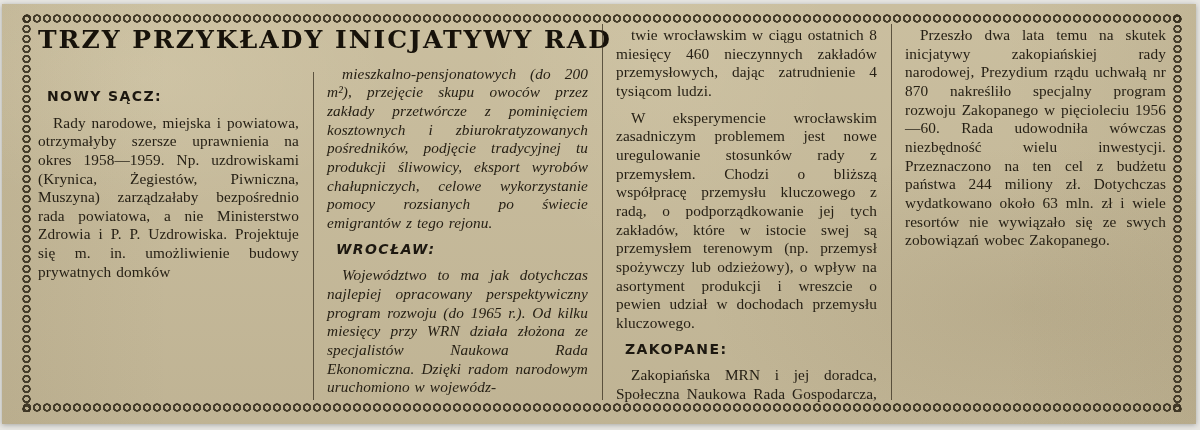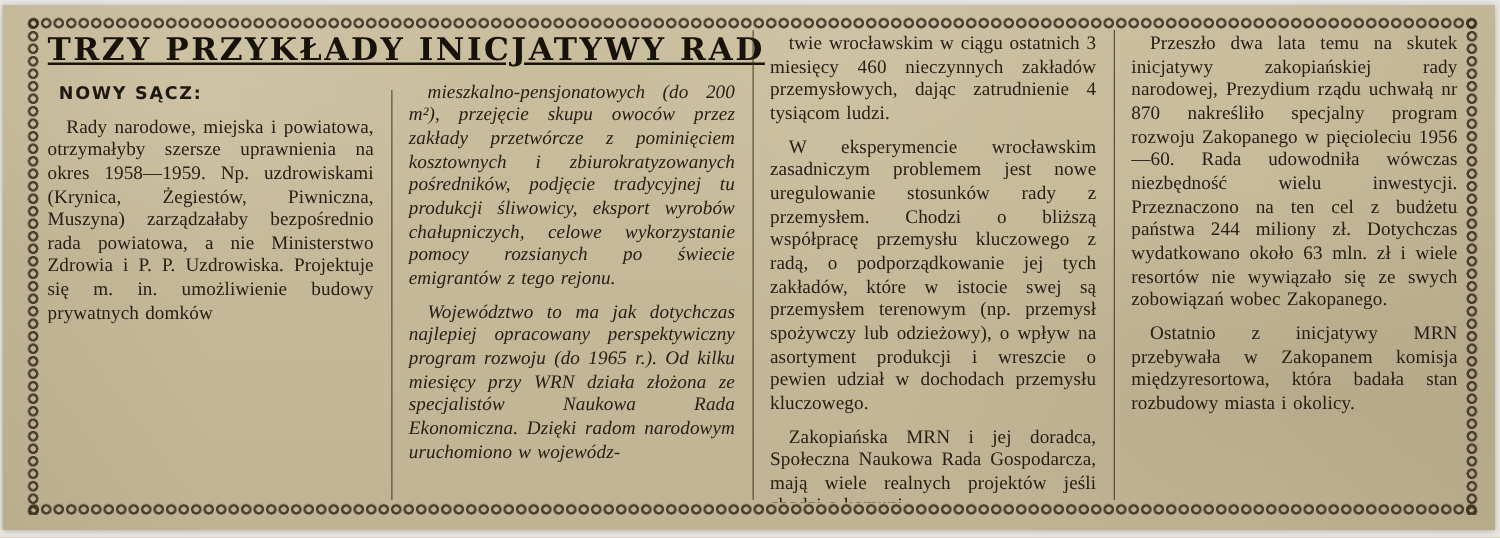--- a/index.html
+++ b/index.html
@@ -37,24 +37,24 @@
 
   .content{
     position:absolute;left:36px;right:30px;top:20px;bottom:22px;
     display:grid;grid-template-columns:repeat(4,1fr);grid-template-rows:auto 1fr;
     column-gap:28px;overflow:hidden;
   }
   .title{
     grid-column:1 / 3;grid-row:1;
     margin:2px 0 10px;text-align:right;white-space:nowrap;
     font:bold 25px/1.15 "DejaVu Serif",serif;
-    letter-spacing:2px;color:#17120a;text-decoration:underline;
+    letter-spacing:2px;color:#17120a;
   }
   .col{min-width:0;}
-  .col1{grid-column:1;grid-row:2;}
+  .col1{grid-column:1;grid-row:2;margin-top:21px;}
   .col2{grid-column:2;grid-row:2;font-style:italic;}
   .col3{grid-column:3;grid-row:1 / 3;padding-top:2px;}
   .col4{grid-column:4;grid-row:1 / 3;padding-top:2px;}
 
   .para{
     margin:0 0 8px;text-align:justify;text-indent:15px;
     font-size:15.3px;line-height:1.22;color:#262015;
     letter-spacing:.1px;word-spacing:1px;
   }
   .heading{
@@ -84,32 +84,33 @@
 
     <h1 class="title">TRZY PRZYKŁADY INICJATYWY RAD</h1>
 
     <div class="col col1">
       <h2 class="heading">NOWY SĄCZ:</h2>
       <p class="para">Rady narodowe, miejska i powiatowa, otrzymałyby szersze uprawnienia na okres 1958—1959. Np. uzdrowiskami (Krynica, Żegiestów, Piwniczna, Muszyna) zarządzałaby bezpośrednio rada powiatowa, a nie Ministerstwo Zdrowia i P. P. Uzdrowiska. Projektuje się m. in. umożliwienie budowy prywatnych domków</p>
     </div>
 
     <div class="col col2">
       <p class="para">mieszkalno-pensjonatowych (do 200 m²), przejęcie skupu owoców przez zakłady przetwórcze z pominięciem kosztownych i zbiurokratyzowanych pośredników, podjęcie tradycyjnej tu produkcji śliwowicy, eksport wyrobów chałupniczych, celowe wykorzystanie pomocy rozsianych po świecie emigrantów z tego rejonu.</p>
+      <h2 class="heading">WROCŁAW:</h2>
       <p class="para">Województwo to ma jak dotychczas najlepiej opracowany perspektywiczny program rozwoju (do 1965 r.). Od kilku miesięcy przy WRN działa złożona ze specjalistów Naukowa Rada Ekonomiczna. Dzięki radom narodowym uruchomiono w wojewódz-</p>
     </div>
 
     <div class="col col3">
-      <p class="para">twie wrocławskim w ciągu ostatnich 3 miesięcy 460 nieczynnych zakładów przemysłowych, dając zatrudnienie 4 tysiącom ludzi.</p>
+      <p class="para">twie wrocławskim w ciągu ostatnich 8 miesięcy 460 nieczynnych zakładów przemysłowych, dając zatrudnienie 4 tysiącom ludzi.</p>
       <p class="para">W eksperymencie wrocławskim zasadniczym problemem jest nowe uregulowanie stosunków rady z przemysłem. Chodzi o bliższą współpracę przemysłu kluczowego z radą, o podporządkowanie jej tych zakładów, które w istocie swej są przemysłem terenowym (np. przemysł spożywczy lub odzieżowy), o wpływ na asortyment produkcji i wreszcie o pewien udział w dochodach przemysłu kluczowego.</p>
+      <h2 class="heading">ZAKOPANE:</h2>
       <p class="para">Zakopiańska MRN i jej doradca, Społeczna Naukowa Rada Gospodarcza, mają wiele realnych projektów jeśli chodzi o komuni-</p>
     </div>
 
     <div class="col col4">
       <p class="para">Przeszło dwa lata temu na skutek inicjatywy zakopiańskiej rady narodowej, Prezydium rządu uchwałą nr 870 nakreśliło specjalny program rozwoju Zakopanego w pięcioleciu 1956—60. Rada udowodniła wówczas niezbędność wielu inwestycji. Przeznaczono na ten cel z budżetu państwa 244 miliony zł. Dotychczas wydatkowano około 63 mln. zł i wiele resortów nie wywiązało się ze swych zobowiązań wobec Zakopanego.</p>
-      <p class="para">Ostatnio z inicjatywy MRN przebywała w Zakopanem komisja międzyresortowa, która badała stan rozbudowy miasta i okolicy.</p>
     </div>
 
     <div class="divider d1"></div>
     <div class="divider d2"></div>
     <div class="divider d3"></div>
 
   </div>
 </div>
 
 </body></html>

